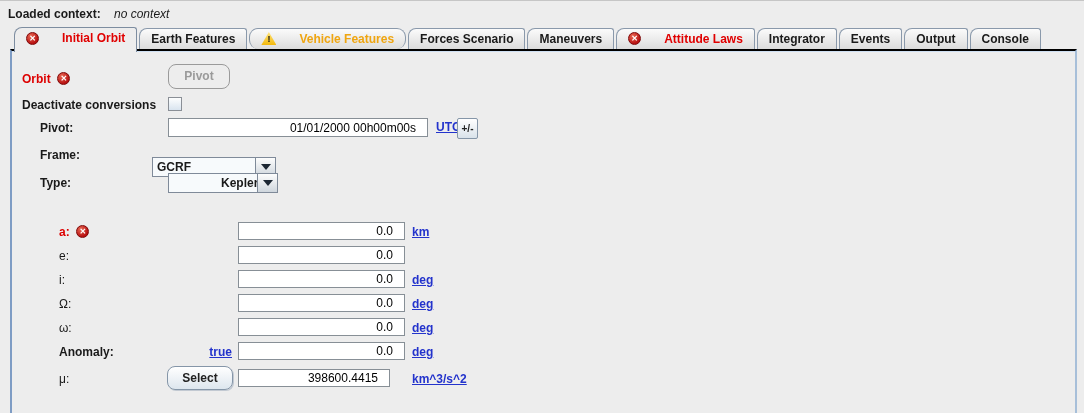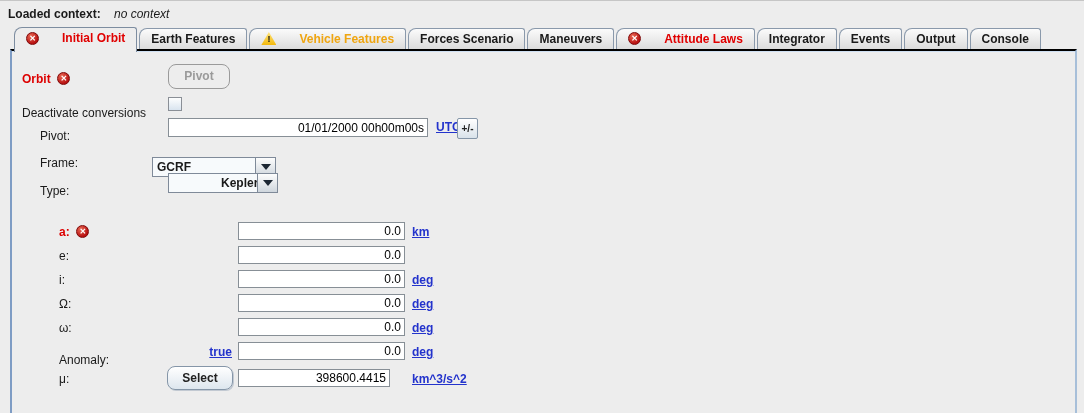--- a/index.html
+++ b/index.html
@@ -30,34 +30,34 @@
     border-radius:8px 3px 0 0;
     font-weight:bold; cursor:default; white-space:nowrap;
   }
   .tab.selected {
     height:25px; margin-bottom:0;
     background:#ededed;
     border-color:#7d8da0;
     padding-bottom:4px;
   }
   .tab.error-tab { color:#e00000; }
-  .tab.warn-tab { color:#efa510; }
+  .tab.warn-tab { color:#efa510;border-radius:9px; }
 
   
   .content {
     position:absolute; top:49px; left:10px; right:7px; bottom:0;
     border-top:2px solid #000000;
     border-left:2px solid #7e9cc4;
     border-right:2px solid #a7bfd9;
     box-shadow:inset 0 1px 0 #cfe0f3;
     z-index:1;
   }
   .row { position:absolute; left:0; right:0; height:22px; }
   .row > * { position:absolute; }
-  .flabel { font-weight:normal; white-space:nowrap; top:11px; }
+  .flabel { font-weight:bold; white-space:nowrap; top:3px; }
   .plabel { white-space:nowrap; top:3px; }
   .red { color:#dd0000; font-weight:bold; }
   .link { color:#2333cc; font-weight:bold; text-decoration:underline; cursor:pointer; white-space:nowrap; top:3px; }
 
   
   .err-ic {
     display:inline-block; width:13px; height:13px; border-radius:50%;
     background:radial-gradient(circle at 35% 30%, #ea6a55, #b81111 70%);
     border:1px solid #7e0909; position:relative; vertical-align:-2px;
   }
@@ -72,21 +72,21 @@
   }
   .warn-ic::before {
     content:"!"; position:absolute; left:0; right:0; bottom:0;
     color:#111; font-size:9px; font-weight:bold; text-align:center; line-height:12px;
   }
 
   
   input[type=text] {
     height:19px; border:1px solid #878f96; background:#fff;
     font-family:"Liberation Sans",sans-serif; font-size:12px;
-    text-align:right; padding:0 3px; outline:none;
+    text-align:right; padding:0 11px; outline:none;
   }
   .btn {
     height:24px; border:1px solid #8596a8; border-radius:8px;
     background:linear-gradient(#ffffff,#dde6ee);
     font-family:"Liberation Sans",sans-serif; font-weight:bold; font-size:12px; color:#222;
     text-align:center; line-height:22px; cursor:pointer;
     box-shadow:1px 1px 0 #c2c9d2;
   }
   .btn.disabled {
     background:#ededed; color:#9a9a9a; border:1px solid #9a9a9a; box-shadow:none; cursor:default;

